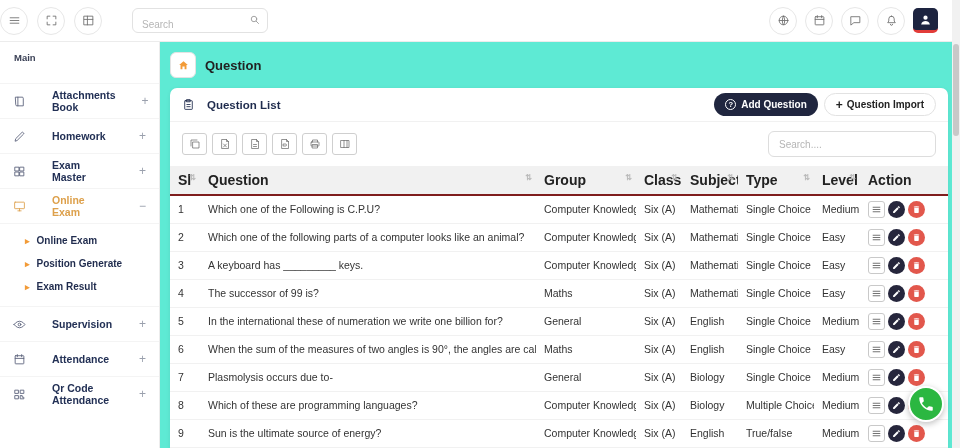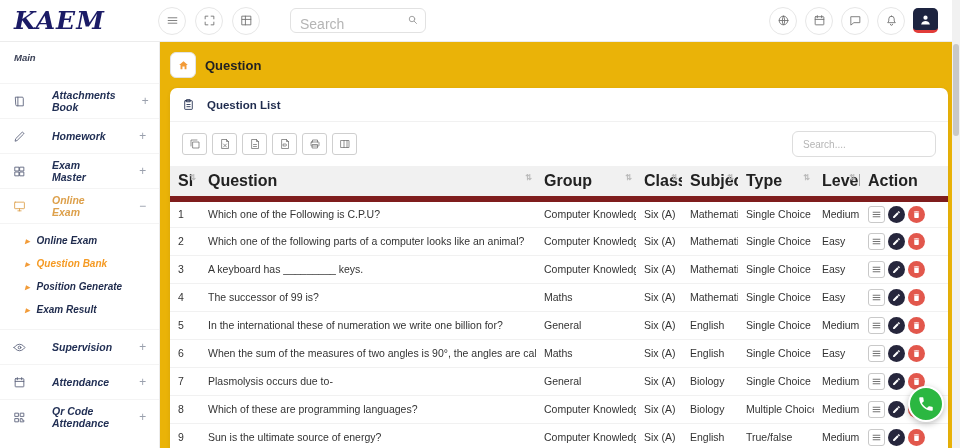--- a/index.html
+++ b/index.html
@@ -9,85 +9,84 @@
 html,body{width:960px;height:448px;overflow:hidden;background:#fff;font-family:"Liberation Sans",sans-serif;position:relative;}
 svg{display:block;}
 .icn{stroke:#6e6e6e;fill:none;stroke-width:1.6;stroke-linecap:round;stroke-linejoin:round;}
 
 
 .topbar{height:42px;display:flex;align-items:center;border-bottom:1px solid #ececec;background:#fff;padding-right:22px;position:relative;z-index:2;}
 .logo{width:158px;padding-left:14px;font-family:"DejaVu Serif",serif;font-style:italic;font-weight:bold;font-size:25px;color:#1b1b66;letter-spacing:1px;}
 .tb-group{display:flex;align-items:center;gap:9px;}
 .circ{width:28px;height:28px;border:1px solid #e7e7e7;border-radius:50%;background:#fff;display:flex;align-items:center;justify-content:center;cursor:pointer;}
 .tb-search{margin-left:30px;position:relative;}
-.tb-search input{width:136px;height:25px;border:1px solid #e2e2e2;border-radius:6px;font-size:14px;padding:7px 24px 0 9px;color:#444;outline:none;}
+.tb-search input{width:136px;height:25px;border:1px solid #e2e2e2;border-radius:6px;font-size:10px;padding:7px 24px 0 9px;color:#444;outline:none;}
 input::placeholder{color:#b5b5b5;}
 .tb-search .mag{position:absolute;right:7px;top:6px;}
 .tb-right{margin-left:auto;display:flex;align-items:center;gap:8px;}
 .avatar{width:25px;height:25px;background:#1d2440;border-radius:5px;border-bottom:3px solid #e23c39;display:flex;align-items:center;justify-content:center;cursor:pointer;}
 
 
 .shell{display:flex;height:406px;}
-.sidebar{width:160px;background:#fff;border-right:1px solid #ececec;overflow:hidden;flex:none;font-style:italic;}
+.sidebar{width:160px;background:#fff;border-right:1px solid #ececec;overflow:hidden;flex:none;}
 .side-section{font-size:9.5px;color:#3c4257;padding:10px 14px 20px;font-weight:bold;}
 .side-item{display:flex;align-items:center;gap:26px;height:35px;padding:0 13px;border-top:1px solid #f4f4f4;cursor:pointer;}
 .side-item svg{stroke:#59607a;}
 .side-item .s-label{font-size:10.5px;font-weight:bold;color:#223055;flex:1;}
 .side-item .s-toggle{font-size:12px;color:#9aa0ad;}
 .side-item.active .s-label{color:#dda04b;}
 .side-item.active svg{stroke:#dda04b;}
 .side-sub{padding:5px 0 8px;border-top:1px solid #f4f4f4;}
 .sub-item{display:flex;align-items:center;gap:7px;padding:6px 10px 6px 25px;font-size:10px;font-weight:bold;color:#1f2b4d;cursor:pointer;}
 .sub-item .arr::before{content:"\25B8";color:var(--accent);font-size:9px;}
 .sub-item.active .lbl{color:var(--qb);}
 
 
-.main{flex:1;background:#eab308;padding:8px 12px 0 10px;overflow:hidden;}
+.main{flex:1;background:#5eead4;padding:8px 12px 0 10px;overflow:hidden;}
 .breadcrumb{display:flex;align-items:center;gap:9px;height:30px;}
 .home-btn{width:26px;height:26px;background:#fff;border:1px solid #e3e3e3;border-radius:6px;display:flex;align-items:center;justify-content:center;cursor:pointer;color:var(--accent);}
 .page-title{font-size:13px;font-weight:bold;color:#222;}
 .card{margin-top:8px;background:#fff;border-radius:7px;box-shadow:0 1px 4px rgba(20,20,43,.08);}
 .card-head{display:flex;align-items:center;height:34px;padding:0 12px;border-bottom:1px solid #f1f1f1;}
 .card-title{display:flex;align-items:center;gap:12px;font-size:11.5px;font-weight:bold;color:#1f2b4d;}
 .card-title svg{stroke:#1f2b4d;}
 .card-actions{margin-left:auto;display:flex;gap:6px;}
 .btn-dark{display:flex;align-items:center;gap:5px;background:var(--darkbtn);color:#fff;font-size:10px;font-weight:bold;border:none;border-radius:13px;padding:0 11px;height:23px;cursor:pointer;font-family:inherit;}
 .btn-dark .qmark{width:11px;height:11px;border:1px solid #fff;border-radius:50%;font-size:7.5px;display:flex;align-items:center;justify-content:center;}
 .btn-dark .qmark::before{content:"?";}
 .btn-light{display:flex;align-items:center;gap:4px;background:#fff;color:#222;font-size:10px;font-weight:bold;border:1px solid #e2e2e2;border-radius:13px;padding:0 11px;height:23px;cursor:pointer;font-family:inherit;}
 .btn-light .plus::before{content:"+";font-size:12px;}
 .toolbar{display:flex;align-items:center;padding:9px 12px;}
 .exp-btn{width:25px;height:22px;border:1px solid #cfcfcf;border-radius:3px;background:#fff;display:flex;align-items:center;justify-content:center;margin-right:5px;cursor:pointer;}
 .exp-btn svg{stroke:#666;stroke-width:1.4;}
 .tbl-search{margin-left:auto;}
-.tbl-search input{width:144px;height:26px;border:1px solid #ddd;border-radius:6px;font-size:10px;padding:0 10px;outline:none;color:#444;}
+.tbl-search input{width:168px;height:26px;border:1px solid #ddd;border-radius:6px;font-size:10px;padding:0 10px;outline:none;color:#444;}
 
 
 table{width:100%;border-collapse:collapse;table-layout:fixed;}
-thead th{background:#f1f1f1;font-size:16px;font-weight:bold;color:#222;text-align:left;padding:6px 8px;border-bottom:6px solid #7f1d1d;cursor:pointer;position:relative;white-space:nowrap;}
+thead th{background:#f1f1f1;font-size:14px;font-weight:bold;color:#222;text-align:left;padding:6px 8px;border-bottom:2px solid #7f1d1d;cursor:pointer;position:relative;white-space:nowrap;}
 th .sort{position:absolute;right:4px;top:7px;color:#b9b9b9;font-size:8px;}
 th .sort::before{content:"\21C5";}
 tbody td{font-size:10.5px;color:#333;padding:0 8px;height:28px;border-bottom:1px solid #f1f1f1;white-space:nowrap;overflow:hidden;}
 .act-wrap{display:flex;gap:3px;align-items:center;}
 .abtn{width:17px;height:17px;display:flex;align-items:center;justify-content:center;cursor:pointer;flex:none;}
 .abtn.menu{background:#fff;border:1px solid #c9c9c9;border-radius:3px;}
 .abtn.menu svg{stroke:#444;stroke-width:2;}
 .abtn.edit{background:#26263c;border-radius:50%;}
 .abtn.del{background:var(--danger);border-radius:50%;}
 
 
 .whatsapp{position:absolute;right:16px;bottom:26px;width:36px;height:36px;border-radius:50%;background:var(--green);border:2px solid #fff;box-shadow:0 2px 6px rgba(0,0,0,.25);display:flex;align-items:center;justify-content:center;cursor:pointer;z-index:6;}
 .scrollbar{position:absolute;top:0;right:0;width:8px;height:448px;background:#f1f1f1;z-index:5;}
 .scroll-thumb{position:absolute;top:44px;left:1px;width:6px;height:92px;background:#c8c8c8;border-radius:3px;cursor:pointer;}
 </style>
 </head>
 <body>
 
 <div class="topbar">
-  <div class="logo">KAEM</div>
 
   <div class="tb-group">
     <div class="circ">
       <span>
           <svg class="icn" width="13" height="13" viewBox="0 0 24 24">
             <path d="M4 7h16M4 12h16M4 17h16"></path>
           </svg>
         </span>
     </div>
     <div class="circ">
@@ -207,24 +206,20 @@
           </svg>
         </span>
       <span class="s-label">Online Exam</span>
       <span class="s-toggle">−</span>
     </div>
 
     <div class="side-sub">
       <div class="sub-item">
         <span class="arr"></span>
         <span class="lbl">Online Exam</span>
-      </div>
-      <div class="sub-item active">
-        <span class="arr"></span>
-        <span class="lbl">Question Bank</span>
       </div>
       <div class="sub-item">
         <span class="arr"></span>
         <span class="lbl">Position Generate</span>
       </div>
       <div class="sub-item">
         <span class="arr"></span>
         <span class="lbl">Exam Result</span>
       </div>
     </div>
@@ -282,20 +277,30 @@
 
       <div class="card-head">
         <div class="card-title">
           <span>
               <svg class="icn" width="13" height="13" viewBox="0 0 24 24">
                 <rect x="5" y="5" width="14" height="16" rx="1"></rect>
                 <path d="M9 3h6v4H9zM9 12h6M9 16h6"></path>
               </svg>
             </span>
           <span>Question List</span>
+        </div>
+        <div class="card-actions">
+          <button class="btn-dark">
+            <span class="qmark"></span>
+            <span>Add Question</span>
+          </button>
+          <button class="btn-light">
+            <span class="plus"></span>
+            <span>Question Import</span>
+          </button>
         </div>
       </div>
 
       <div class="toolbar">
         <div class="exp-btn">
           <span>
               <svg class="icn" width="12" height="12" viewBox="0 0 24 24">
                 <rect x="8" y="8" width="12" height="12"></rect>
                 <path d="M16 4H4v12"></path>
               </svg>

